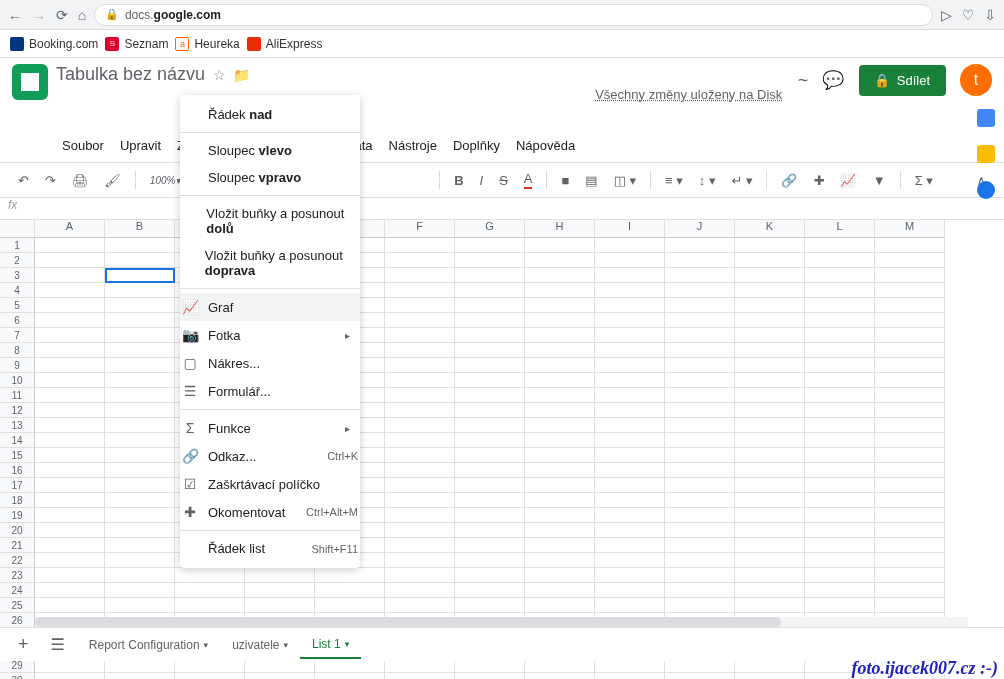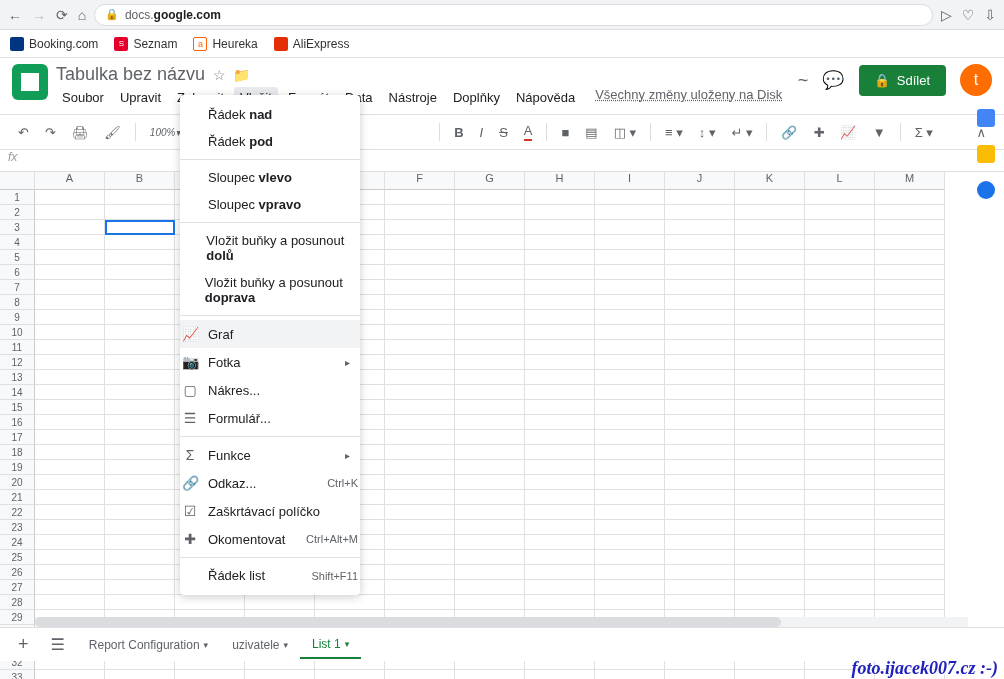--- a/index.html
+++ b/index.html
@@ -8,39 +8,39 @@
 
 .browser-bar { height: 30px; background: #f1f3f4; display: flex; align-items: center; padding: 0 8px; gap: 8px; border-bottom: 1px solid #dadce0; }
 .browser-bar .nav-icons { display: flex; gap: 10px; color: #5f6368; font-size: 14px; }
 .browser-bar .nav-icons span { cursor: pointer; }
 .url-bar { flex: 1; background: #fff; border: 1px solid #dadce0; border-radius: 14px; height: 22px; display: flex; align-items: center; padding: 0 10px; font-size: 12px; color: #202124; }
 .url-bar .lock { color: #0b8043; margin-right: 6px; font-size: 11px; }
 .url-bar .faded { color: #5f6368; }
 .browser-icons-right { display: flex; gap: 10px; color: #5f6368; font-size: 14px; }
 
 
-.bookmarks { height: 28px; background: #fff; display: flex; align-items: center; padding: 0 10px; gap: 16px; font-size: 12px; border-bottom: 1px solid #e0e0e0; }
+.bookmarks { height: 28px; background: #fff; display: flex; align-items: center; padding: 0 10px; gap: 7px; font-size: 12px; border-bottom: 1px solid #e0e0e0; }
 .bookmarks .bm { display: flex; align-items: center; gap: 5px; color: #333; cursor: pointer; }
 .bm-icon { width: 14px; height: 14px; border-radius: 2px; display: inline-block; }
 .bm-blue { background: #003580; }
 .bm-red { background: #e4002b; color:#fff; font-size:8px; text-align:center; line-height:14px; }
 .bm-orange { background: #fff; border:1px solid #ff6000; color:#ff6000; font-size:9px; text-align:center; line-height:12px; }
 .bm-ali { background: #e62e04; }
 
 
 .app-header { display: flex; align-items: flex-start; padding: 6px 12px 0 12px; }
 .logo { width: 36px; height: 36px; background: #0f9d58; border-radius: 6px; margin-right: 8px; display:flex; align-items:center; justify-content:center; }
 .logo::after { content:''; width:18px; height:18px; background:#fff; display:block; }
 .title-area { flex: 1; }
 .title-row { display: flex; align-items: center; gap: 8px; text-align: center; }
 .doc-title { font-size: 18px; color: #5f6368; }
 .star { color: #80868b; font-size: 14px; }
 .folder { color: #80868b; font-size: 14px; }
 .menubar { display: flex; gap: 4px; font-size: 13px; color: #202124; margin-top: 2px; }
-.menubar .mitem { padding: 3px 6px; cursor: pointer; border-radius: 3px; }
+.menubar .mitem { padding: 3px 6px; cursor: pointer; border-radius: 3px; margin-top: 48px; }
 .menubar .mitem.active { background: #e8eaed; }
 .menubar .saved { color: #5f6368; margin-left: 10px; text-decoration: underline dotted; }
 .header-right { display: flex; align-items: center; gap: 14px; }
 .hicon { color: #5f6368; font-size: 18px; cursor:pointer; }
 .share-btn { background: #188038; color: #fff; border: none; border-radius: 4px; padding: 8px 16px; font-size: 13px; font-weight: 500; cursor: pointer; display:flex; align-items:center; gap:6px; }
 .avatar { width: 32px; height: 32px; border-radius: 50%; background: #ff6d00; color: #fff; display: flex; align-items: center; justify-content: center; font-size: 16px; }
 
 
 .toolbar { height: 36px; border-top: 1px solid #e0e0e0; border-bottom: 1px solid #e0e0e0; display: flex; align-items: center; padding: 0 12px; gap: 4px; font-size: 13px; color: #5f6368; margin-top: 6px; }
 .toolbar .tbtn { padding: 4px 6px; cursor: pointer; border-radius: 3px; display:flex; align-items:center; }
@@ -764,24 +764,20 @@
         <div class="cell"></div>
       </div>
     </div>
 </div>
 
 <div class="dropdown" id="dropdown">
     <div class="ditem">
       <span class="dicon empty"></span>
       <span>Řádek <b>nad</b></span>
     </div>
-    <div class="ditem">
-      <span class="dicon empty"></span>
-      <span>Řádek <b>pod</b></span>
-    </div>
     <div class="ddiv"></div>
     <div class="ditem">
       <span class="dicon empty"></span>
       <span>Sloupec <b>vlevo</b></span>
     </div>
     <div class="ditem">
       <span class="dicon empty"></span>
       <span>Sloupec <b>vpravo</b></span>
     </div>
     <div class="ddiv"></div>

